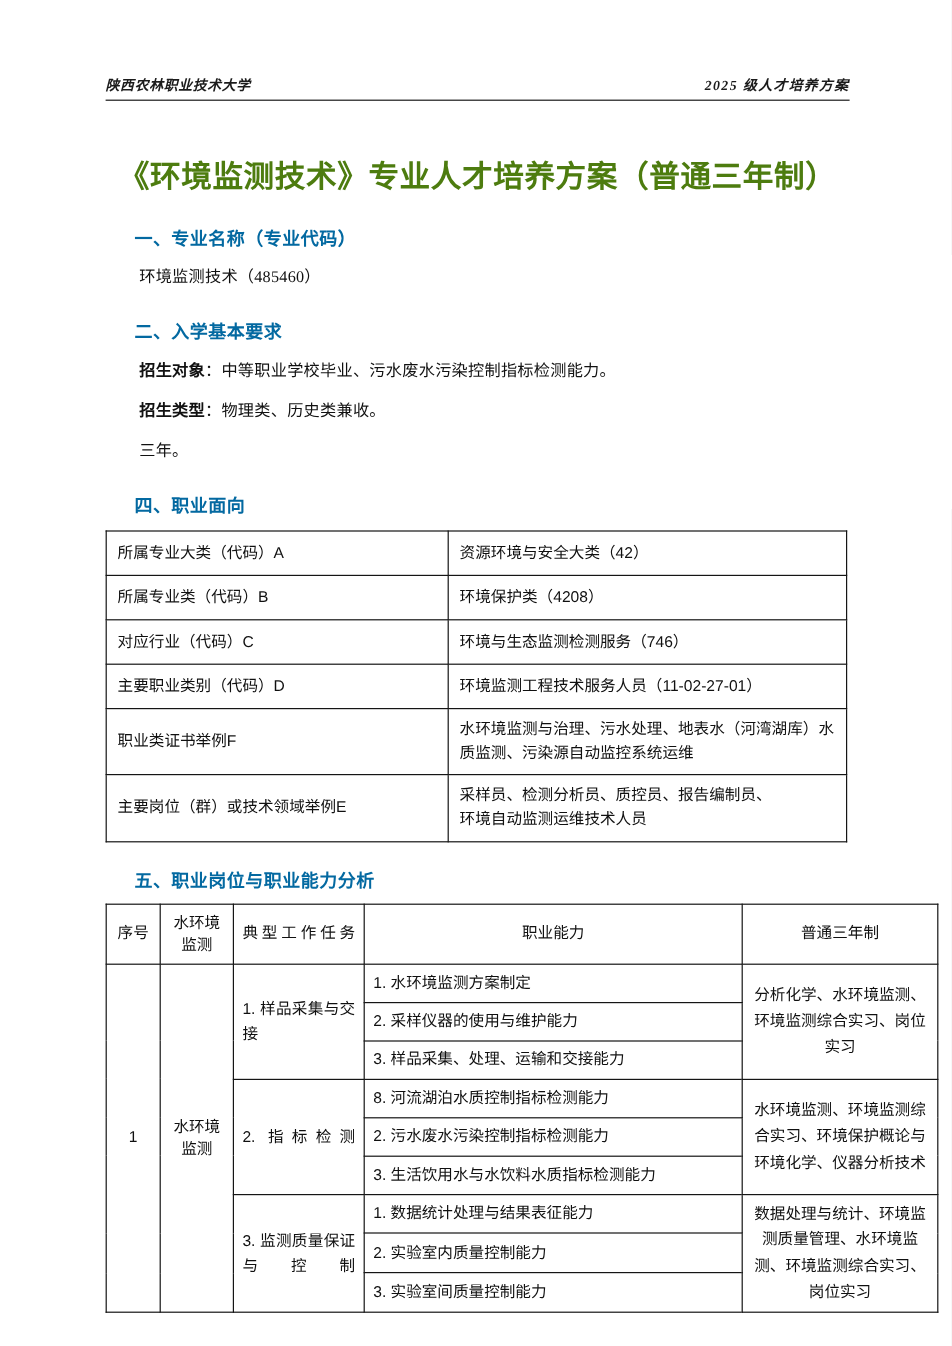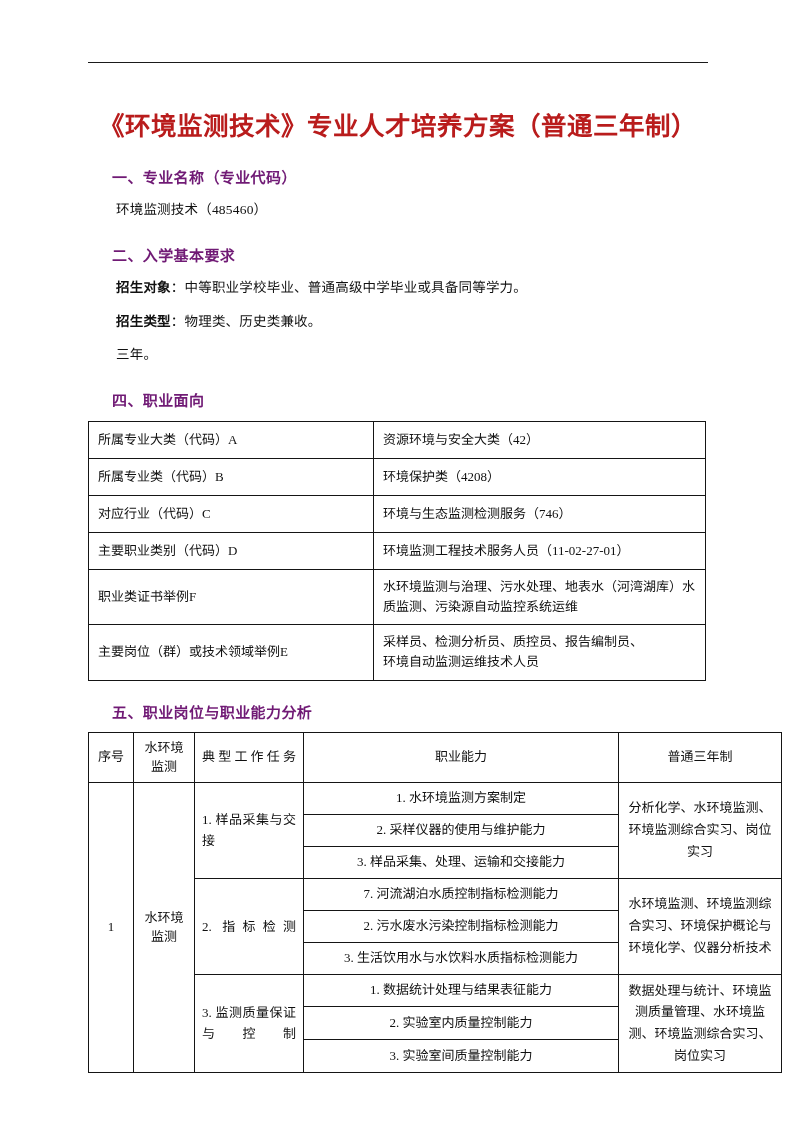--- a/index.html
+++ b/index.html
@@ -52,29 +52,29 @@
   }
 
   
   .doc-title {
     text-align: center;
     font-size: 25.5px;
     font-weight: bold;
     letter-spacing: 0.5px;
     margin-top: 42px;
     margin-bottom: 6px;
-    color: #b91c1c;
+    color: #4d7c0f;
     font-family: "Liberation Serif", "DejaVu Serif", serif;
   }
 
   
   .sec-heading {
     font-size: 15px;
     font-weight: bold;
-    color: #701a75;
+    color: #0369a1;
     margin: 24px 0 0 24px;
     letter-spacing: 0.4px;
     font-family: "Liberation Sans", "DejaVu Sans", sans-serif;
   }
   .sec-heading.tight { margin-top: 20px; }
 
   .body-para {
     font-size: 13.5px;
     color: #111;
     margin: 13px 0 0 28px;
@@ -93,21 +93,21 @@
     table-layout: fixed;
   }
   table td, table th {
     border: 1px solid #151515;
     font-size: 13px;
     color: #101010;
     padding: 6px 8px;
     vertical-align: middle;
     line-height: 1.55;
     font-weight: normal;
-    font-family: Liberation Serif, serif;
+    font-family: Liberation Sans, sans-serif;
   }
 
   .table-career {
     margin-top: 11px;
   }
   .table-career td {
     height: 22px;
     padding: 7px 9px;
   }
   .table-career td.k { width: 266px; }
@@ -134,47 +134,51 @@
     text-align: center;
     vertical-align: middle;
   }
   .table-ability td.cell-task {
     text-align: justify;
     text-align-last: justify;
     vertical-align: middle;
     line-height: 1.62;
   }
   .table-ability td.cell-abil {
-    text-align: center;
+    text-align: left;
     vertical-align: middle;
     height: 21px;
   }
   .table-ability td.cell-course {
     text-align: center;
     vertical-align: middle;
     line-height: 1.68;
   }
   .stack-char { line-height: 1.5; }
 </style>
 </head>
 <body>
 
 <div class="page">
   <div class="page-inner">
 
+    <div class="running-header">
+      <div class="rh-left">陕西农林职业技术大学</div>
+      <div class="rh-right">2025 级人才培养方案</div>
+    </div>
     <div class="header-rule"></div>
 
     <div class="doc-title">《环境监测技术》专业人才培养方案（普通三年制）</div>
 
     <div class="sec-heading">一、专业名称（专业代码）</div>
     <div class="body-para">环境监测技术（485460）</div>
 
     <div class="sec-heading">二、入学基本要求</div>
     <div class="body-para">
-      <span class="lead">招生对象</span><span>：中等职业学校毕业、普通高级中学毕业或具备同等学力。</span>
+      <span class="lead">招生对象</span><span>：中等职业学校毕业、污水废水污染控制指标检测能力。</span>
     </div>
     <div class="body-para">
       <span class="lead">招生类型</span><span>：物理类、历史类兼收。</span>
     </div>
 
     <div class="body-para">三年。</div>
 
     <div class="sec-heading">四、职业面向</div>
 
     <table class="table-career">
@@ -228,21 +232,21 @@
         </tr>
         <tr>
           <td class="cell-abil">2. 采样仪器的使用与维护能力</td>
         </tr>
         <tr>
           <td class="cell-abil">3. 样品采集、处理、运输和交接能力</td>
         </tr>
 
         <tr>
           <td class="cell-task" rowspan="3">2. 指标检测</td>
-          <td class="cell-abil">7. 河流湖泊水质控制指标检测能力</td>
+          <td class="cell-abil">8. 河流湖泊水质控制指标检测能力</td>
           <td class="cell-course" rowspan="3">水环境监测、环境监测综合实习、环境保护概论与环境化学、仪器分析技术</td>
         </tr>
         <tr>
           <td class="cell-abil">2. 污水废水污染控制指标检测能力</td>
         </tr>
         <tr>
           <td class="cell-abil">3. 生活饮用水与水饮料水质指标检测能力</td>
         </tr>
 
         <tr>

